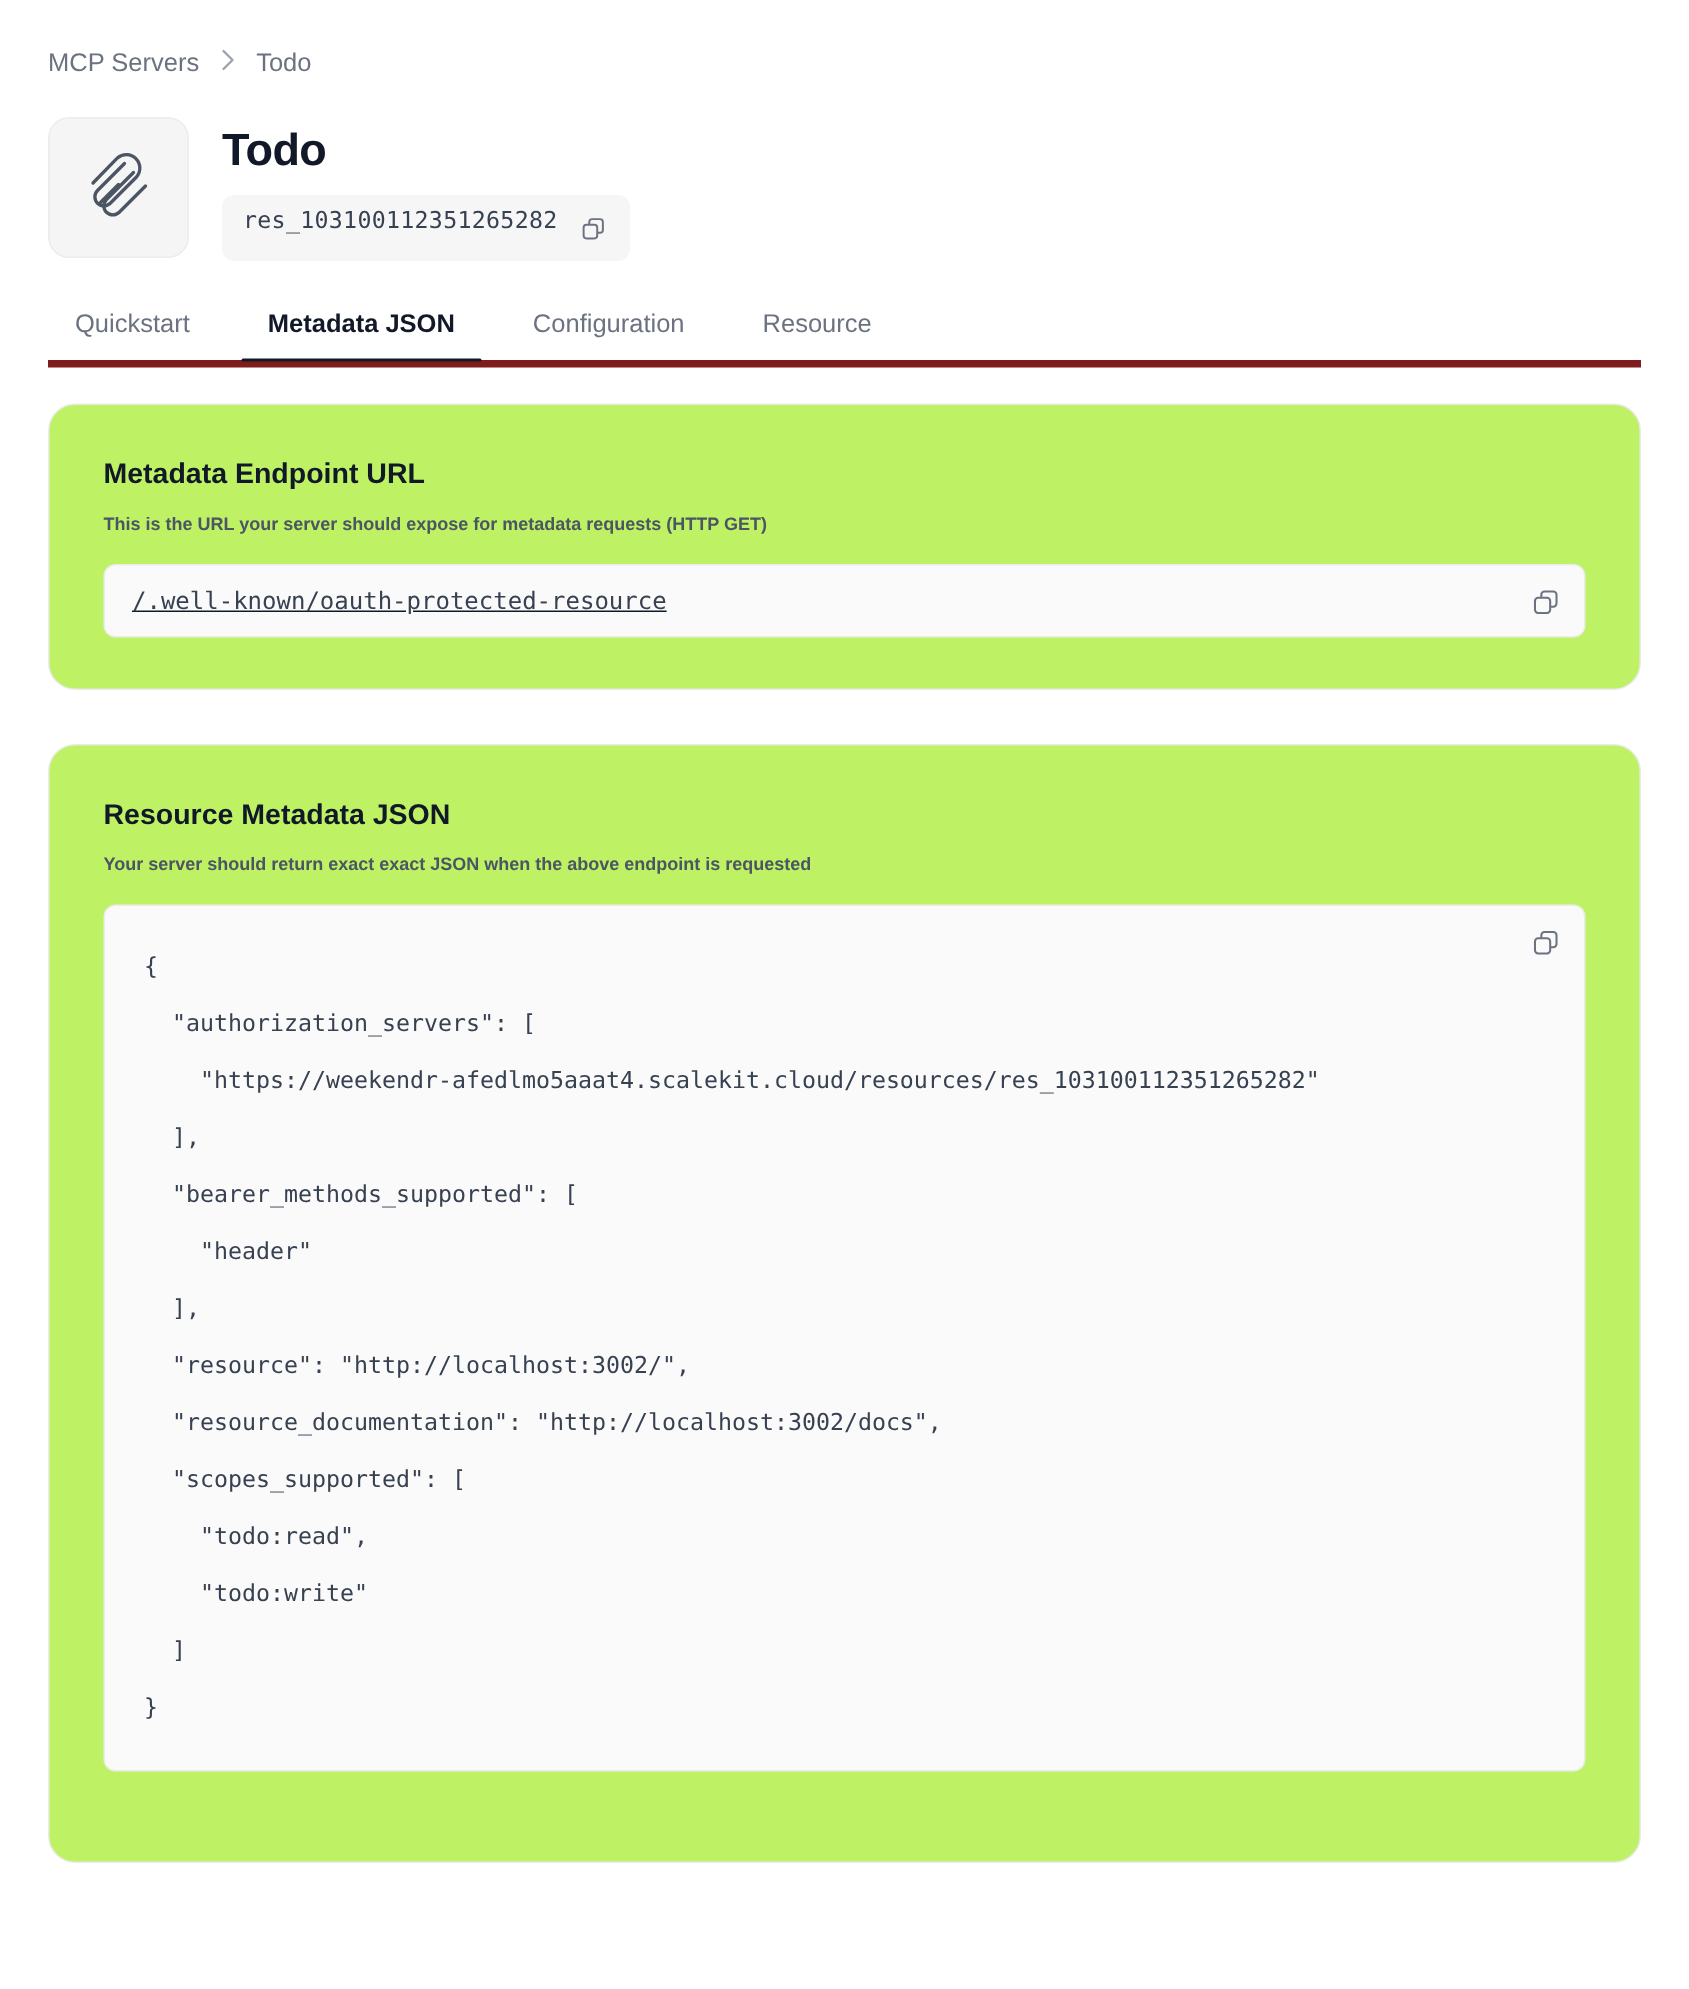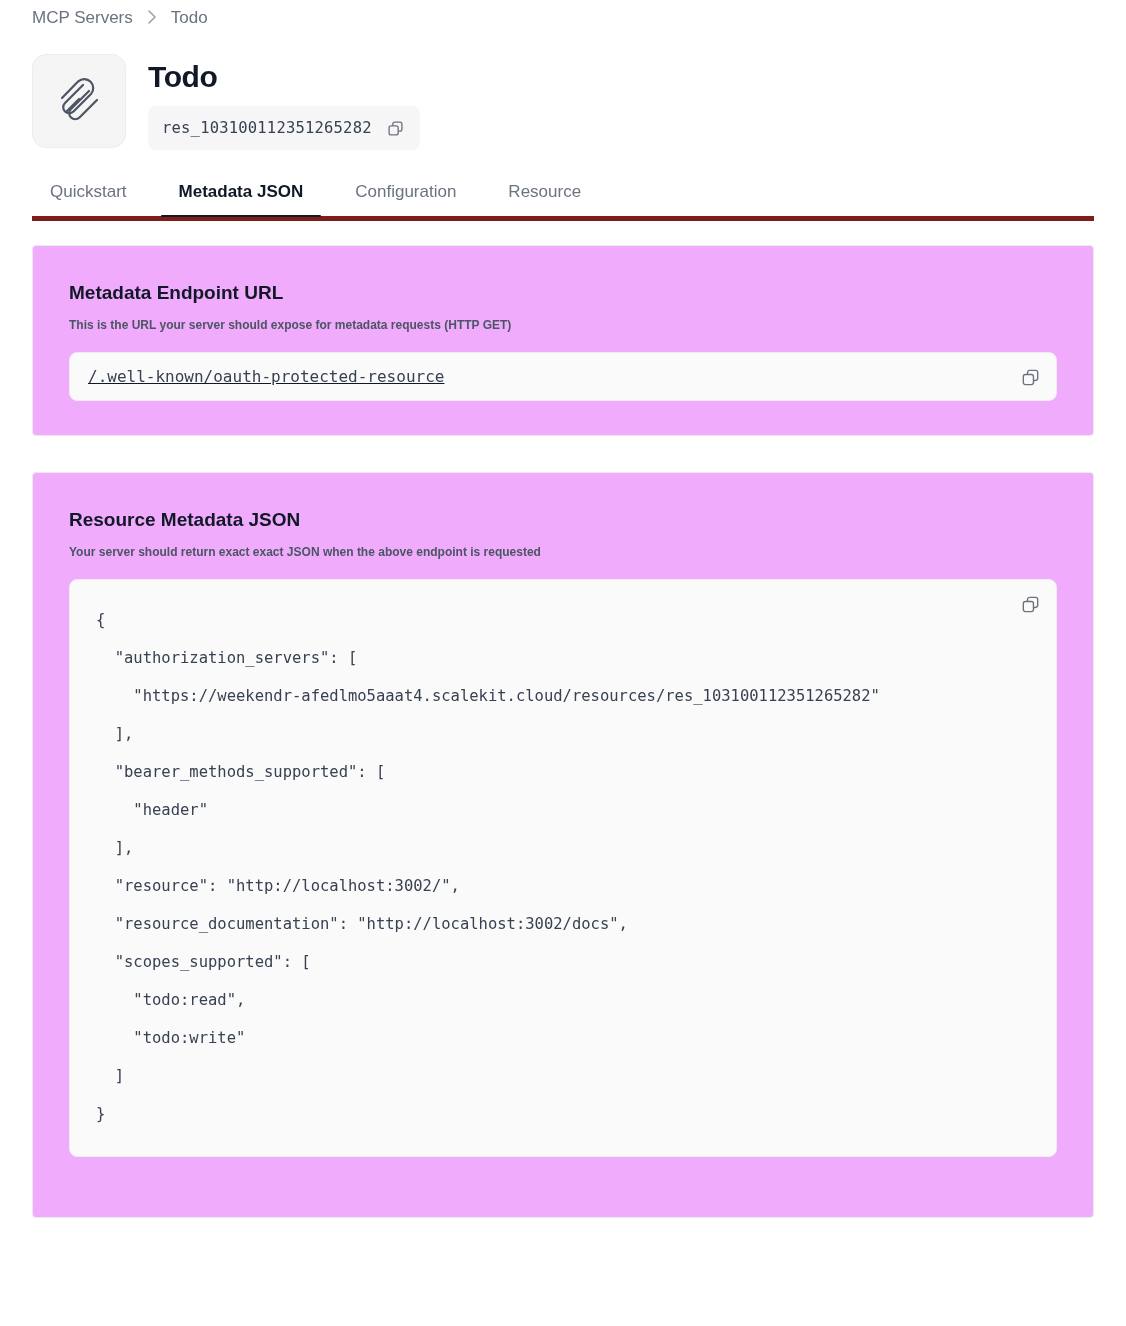--- a/index.html
+++ b/index.html
@@ -15,21 +15,21 @@
     min-height: 1326px;
     position: relative;
     padding: 0 32px;
   }
 
   
   .breadcrumb {
     display: flex;
     align-items: center;
     gap: 14px;
-    padding-top: 8px;
+    padding-top: 32px;
     font-size: 17px;
     color: #6b7280;
   }
   .breadcrumb .crumb-link { color: #6b7280; }
   .breadcrumb .crumb-sep {
     color: #9ca3af;
     font-size: 15px;
   }
   .breadcrumb .crumb-current { color: #6b7280; }
 
@@ -54,21 +54,21 @@
   .header-text { padding-top: 6px; }
   .title {
     font-size: 30px;
     font-weight: 700;
     letter-spacing: -0.4px;
     color: #111827;
     margin: 0 0 12px 0;
   }
   .id-pill {
     display: inline-flex;
-    align-items: center;
+    align-items: flex-start;
     gap: 10px;
     background: #f6f6f7;
     border-radius: 8px;
     padding: 8px 10px 8px 14px;
   }
   .id-pill .id-text {
     font-family: "DejaVu Sans Mono", monospace;
     font-size: 15.5px;
     color: #374151;
     letter-spacing: 0.2px;
@@ -113,22 +113,22 @@
     right: 8px;
     bottom: -1px;
     height: 2.5px;
     background: #111827;
     border-radius: 2px;
   }
 
   
   .card {
     border: 1px solid #eaeaec;
-    border-radius: 4px;
-    background: #f0abfc;
+    border-radius: 18px;
+    background: #bef264;
     padding: 36px 36px 34px 36px;
     margin-top: 24px;
   }
   .card.second { margin-top: 36px; padding-bottom: 60px; }
   .card h2 {
     font-size: 19px;
     font-weight: 700;
     margin: 0 0 14px 0;
     color: #111827;
   }

